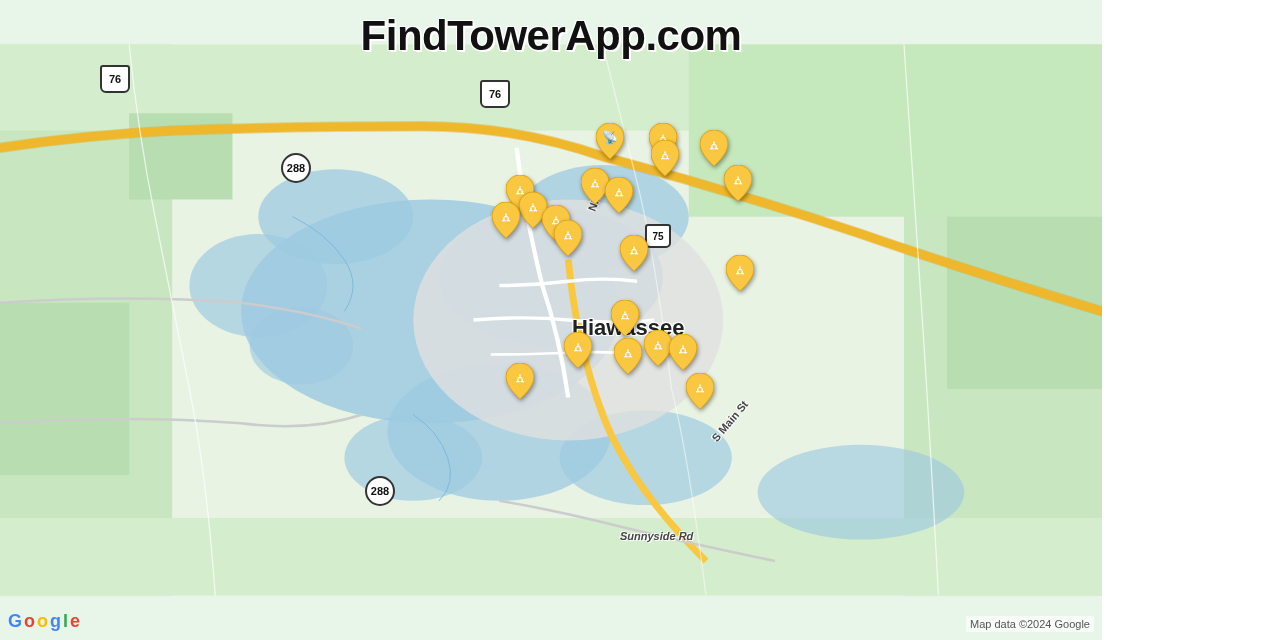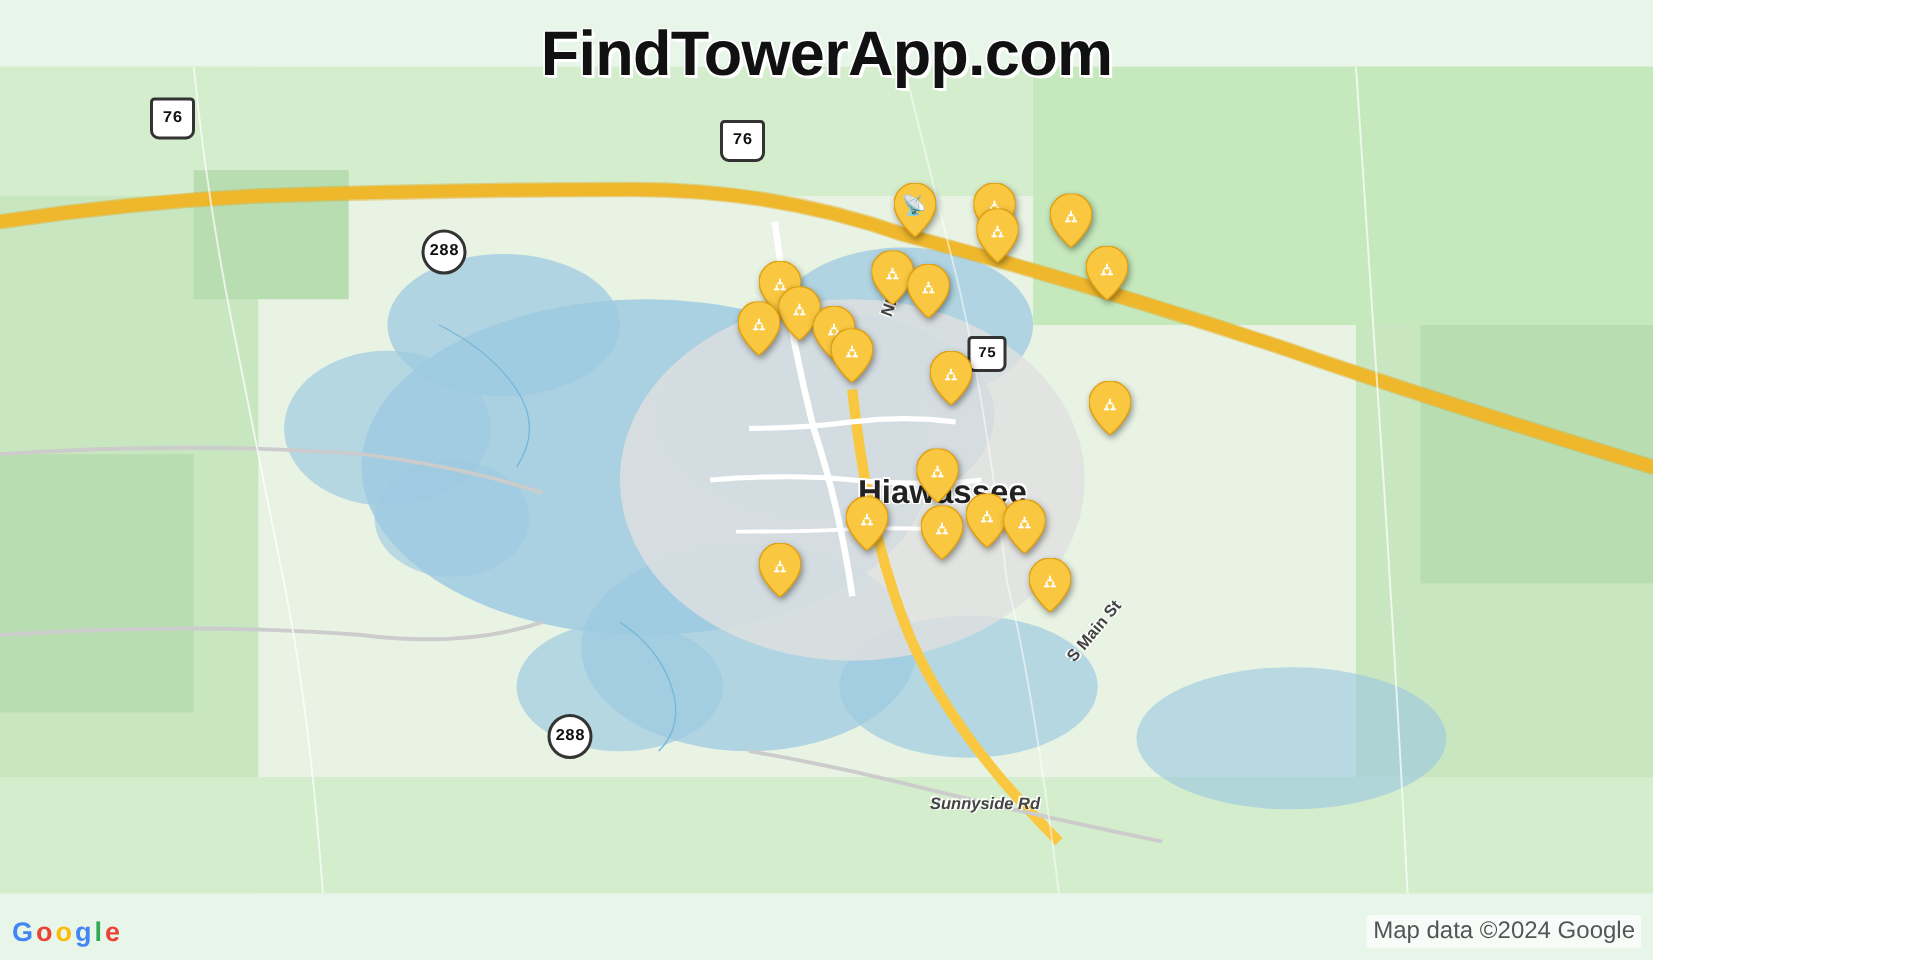--- a/index.html
+++ b/index.html
@@ -101,21 +101,20 @@
       filter: drop-shadow(1px 2px 2px rgba(0,0,0,0.4));
     }
 
     
     .route-shield {
       position: absolute;
       z-index: 11;
       display: flex;
       align-items: center;
       justify-content: flex-end;
-      font-family: Liberation Mono, monospace;
     }
     .shield-76 {
       width: 30px;
       height: 28px;
       background: white;
       border: 2px solid #333;
       border-radius: 3px 3px 6px 6px;
       font-size: 11px;
       font-weight: 900;
       color: #111;
@@ -166,21 +165,21 @@
     .google-attr .g-blue { color: #4285F4; }
     .google-attr .g-red { color: #EA4335; }
     .google-attr .g-yellow { color: #FBBC05; }
     .google-attr .g-green { color: #34A853; }
 
     .map-data-attr {
       position: absolute;
       bottom: 8px;
       right: 8px;
       z-index: 20;
-      font-size: 16px;
+      font-size: 11px;
       color: #555;
       background: rgba(255,255,255,0.7);
       padding: 2px 4px;
       border-radius: 2px;
     }
   </style>
 </head>
 <body>
 
 <div id="map-container">

